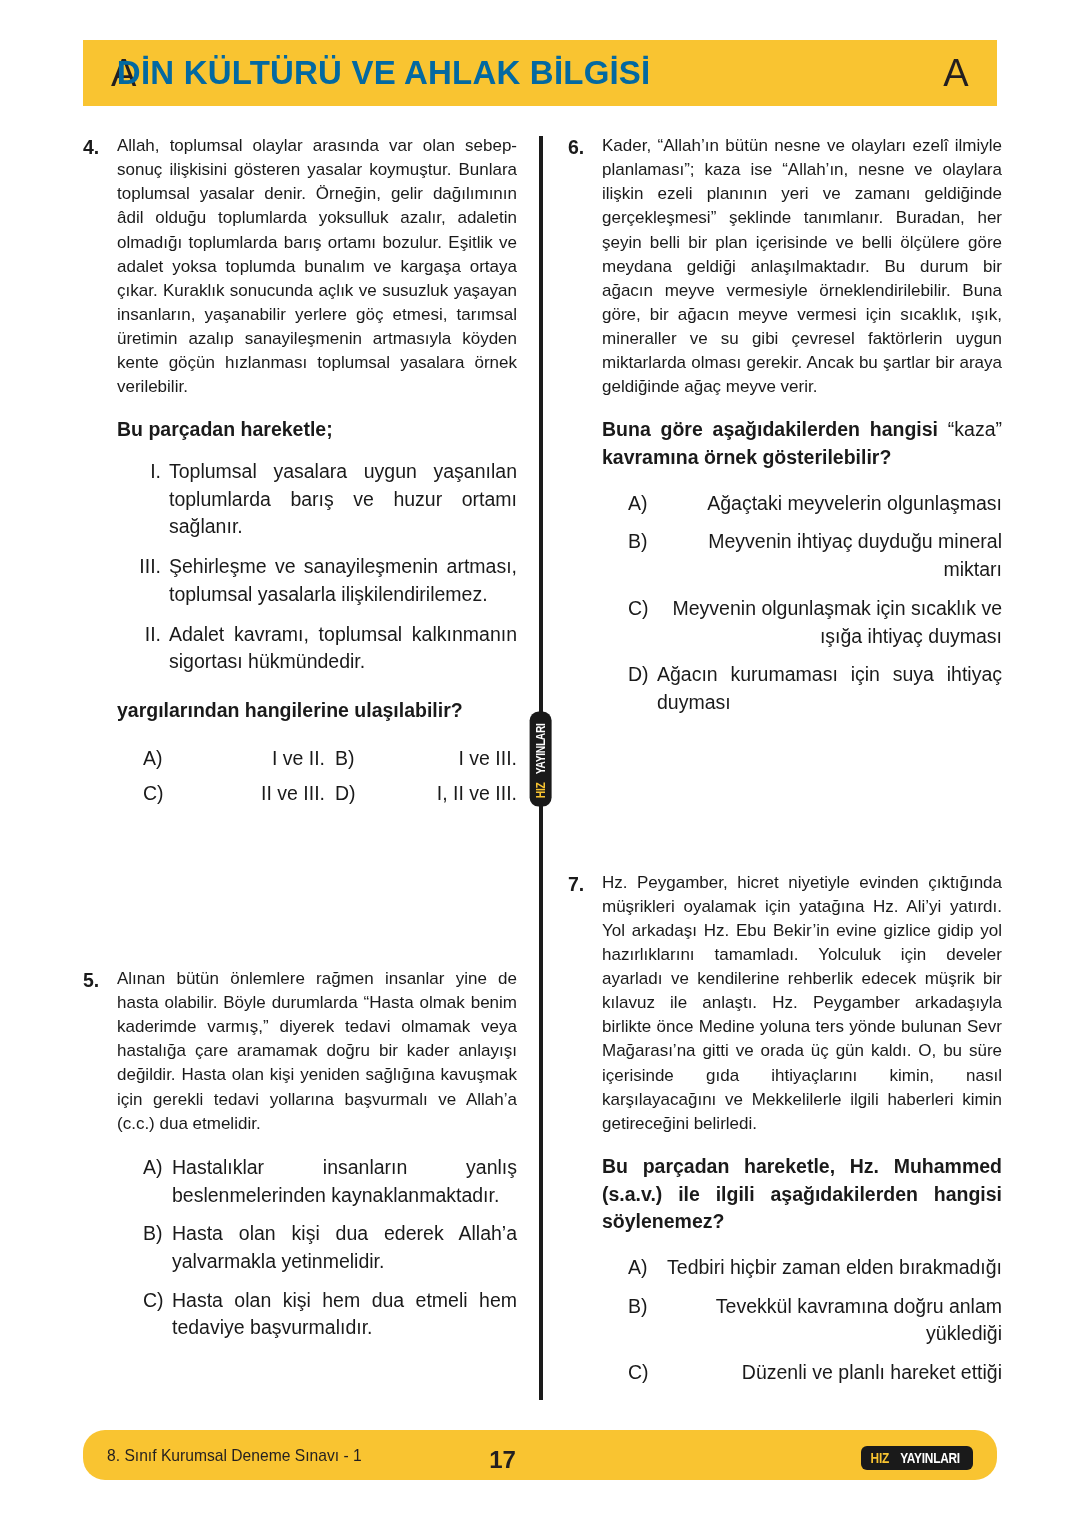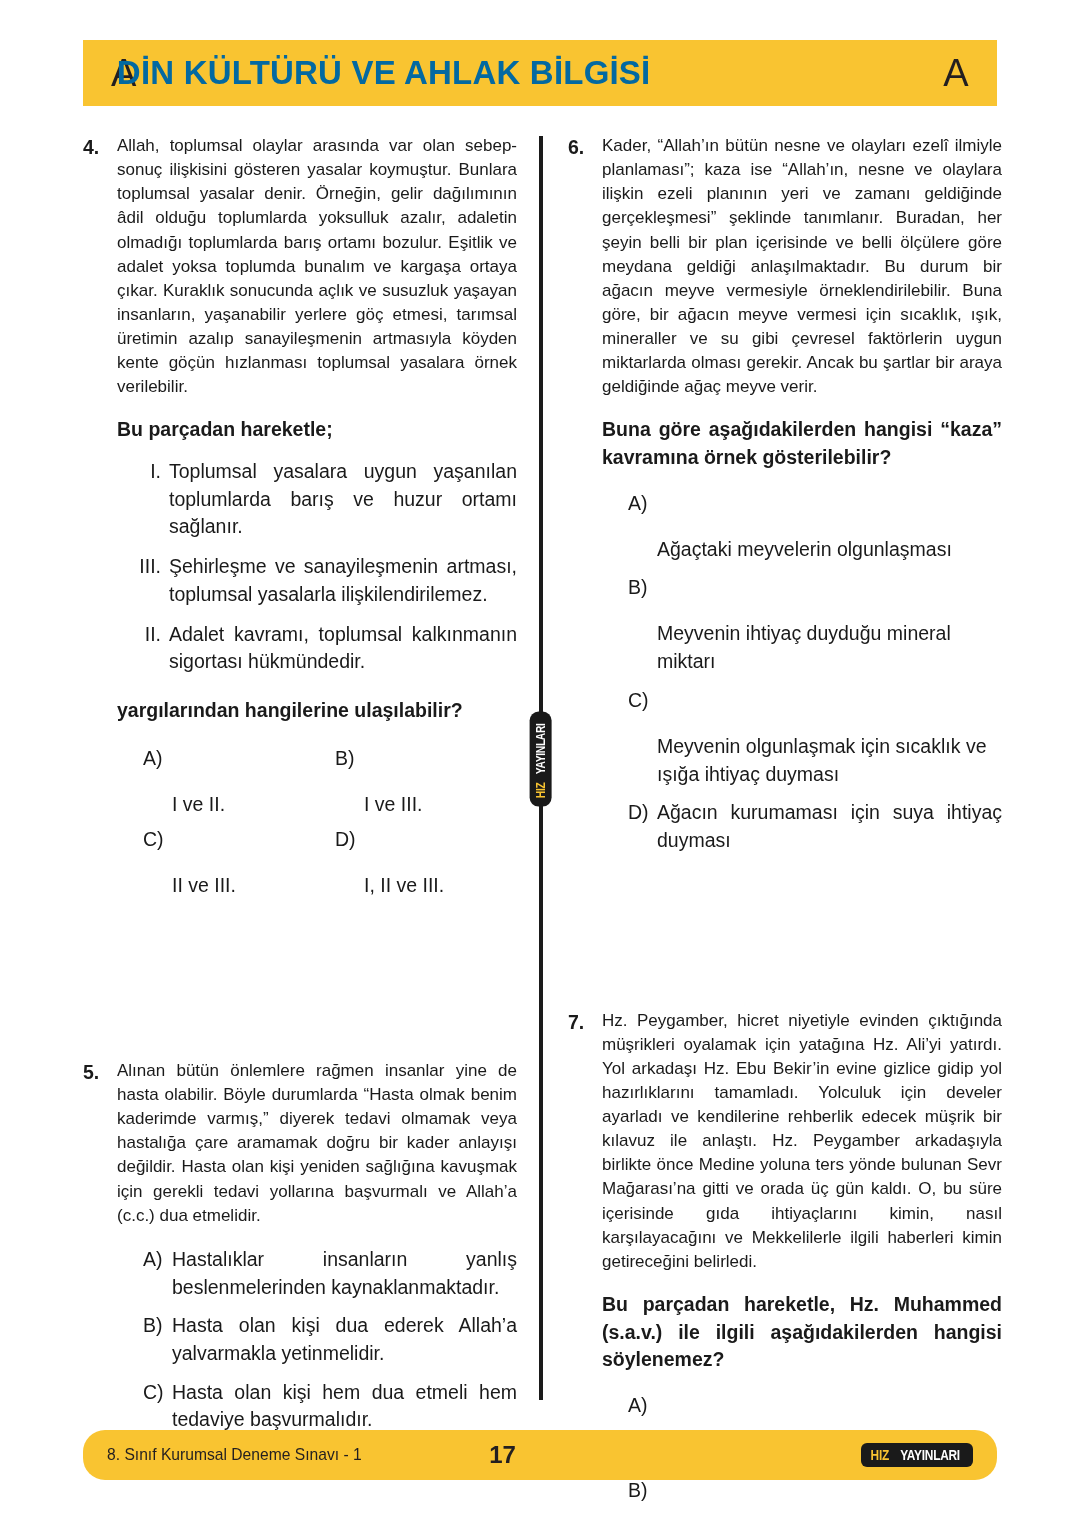--- a/index.html
+++ b/index.html
@@ -137,21 +137,21 @@
     hyphens: none;
   }
   .q-prompt {
     font-size: 19.5px;
     font-weight: bold;
     line-height: 1.42;
     text-align: justify;
     margin-top: 17px;
   }
   .q-prompt .regular {
-    font-weight: bold;
+    font-weight: normal;
   }
   .q-prompt .underline-word {
     text-underline-offset: 4px;
     text-decoration-thickness: 2px;
   }
 
   
   .roman-list {
     margin-top: 14px;
     padding-left: 18px;
@@ -184,21 +184,21 @@
     line-height: 1.42;
     margin-bottom: 11px;
   }
   .opt-label {
     flex: 0 0 29px;
   }
   .opt-text {
     flex: 1;
     text-align: justify;
   }
-  .opt-text.nojust { text-align: left; margin-top: 46px; }
+  .opt-text.nojust { text-align: right; }
 
   
   .options-grid {
     margin-top: 20px;
     padding-left: 26px;
     display: grid;
     grid-template-columns: 1fr 1fr;
     column-gap: 10px;
     row-gap: 8px;
   }
@@ -206,23 +206,23 @@
 
   
   .footer-bar {
     position: absolute;
     left: 83px;
     top: 1430px;
     width: 914px;
     height: 50px;
     background: #F9C431;
     display: flex;
-    align-items: center;
+    align-items: flex-start;
     box-sizing: border-box;
-    padding: 4px 24px;
+    padding: 16px 24px;
     border-radius: 22px;
   }
   .footer-left {
     font-size: 17px;
     color: #231f20;
     transform: scaleX(0.92);
     transform-origin: left center;
     flex: 0 0 auto;
   }
   .footer-page {

